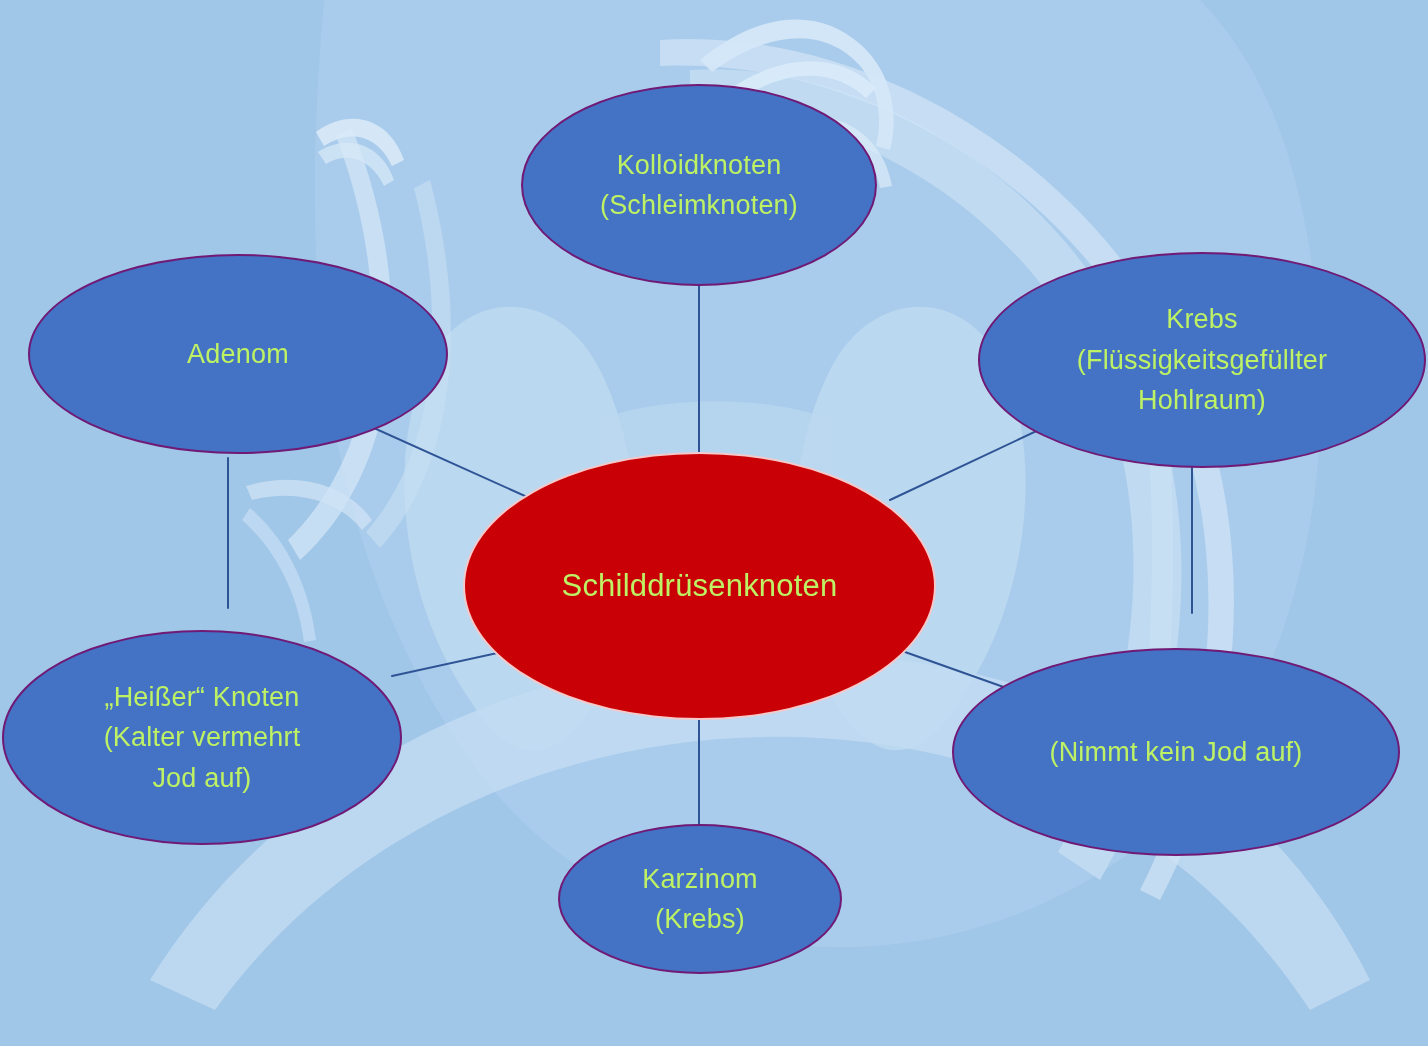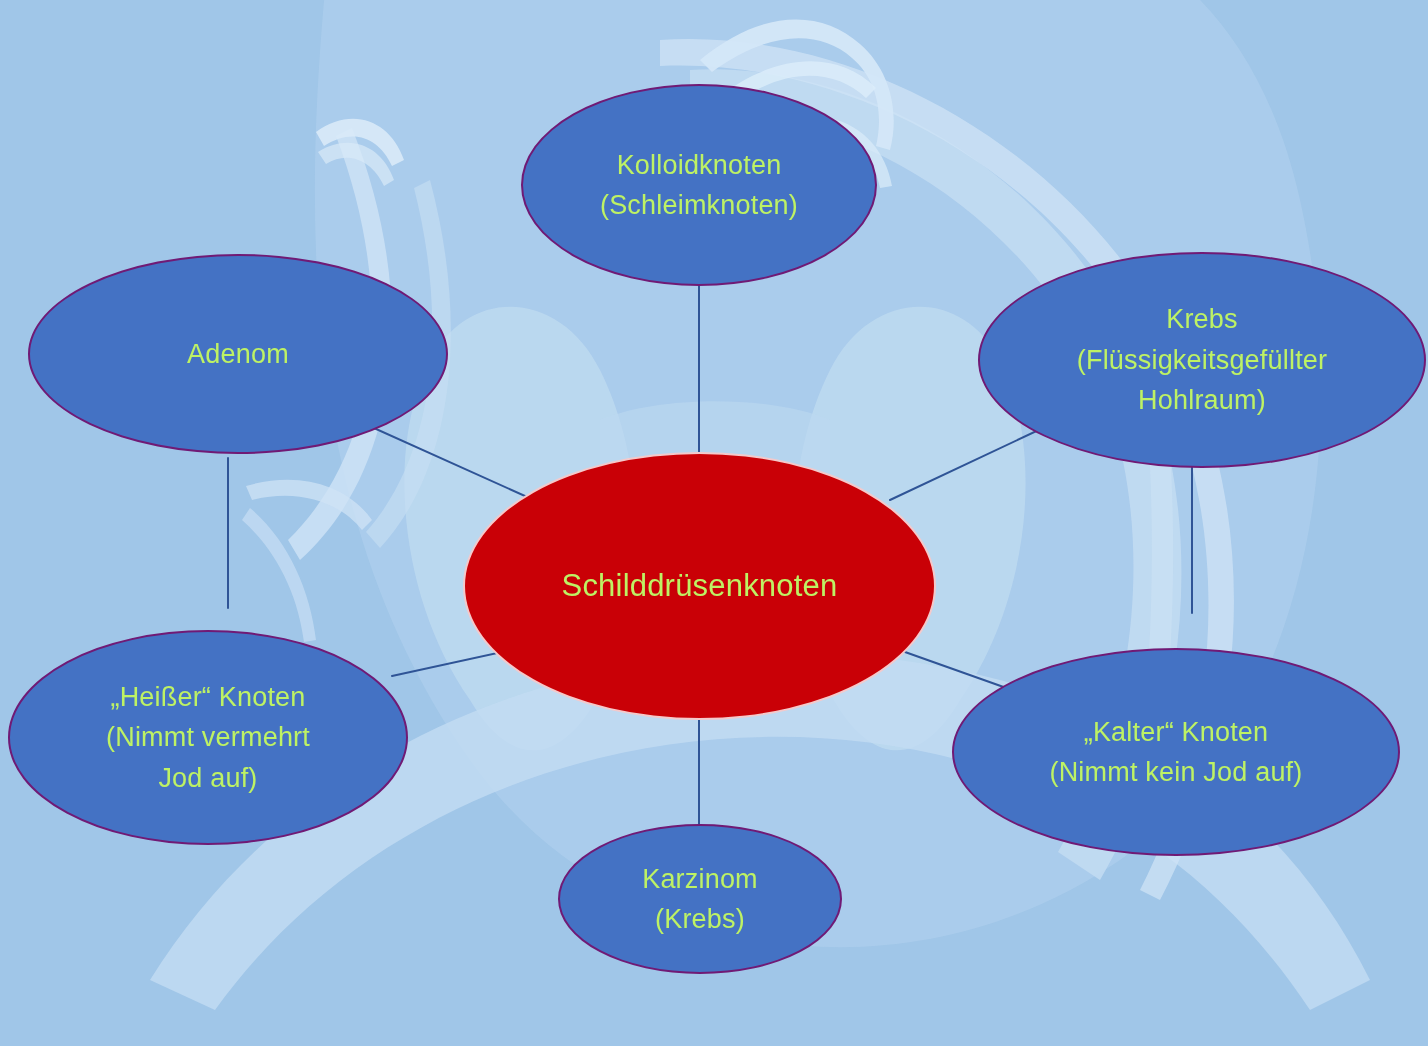--- a/index.html
+++ b/index.html
@@ -133,28 +133,27 @@
     <div class="node branch" style="left:28px; top:254px; width:420px; height:200px;">
       <span class="line">Adenom</span>
     </div>
 
     <div class="node branch" style="left:978px; top:252px; width:448px; height:216px;">
       <span class="line">Krebs</span>
       <span class="line">(Flüssigkeitsgefüllter</span>
       <span class="line">Hohlraum)</span>
     </div>
 
-    <div class="node branch" style="left:8px; top:630px; width:400px; height:215px;">
+    <div class="node branch" style="left:2px; top:630px; width:400px; height:215px;">
       <span class="line">„Heißer“ Knoten</span>
-      <span class="line">(Nimmt vermehrt</span>
+      <span class="line">(Kalter vermehrt</span>
       <span class="line">Jod auf)</span>
     </div>
 
     <div class="node branch" style="left:952px; top:648px; width:448px; height:208px;">
-      <span class="line">„Kalter“ Knoten</span>
       <span class="line">(Nimmt kein Jod auf)</span>
     </div>
 
     <div class="node branch" style="left:558px; top:824px; width:284px; height:150px;">
       <span class="line">Karzinom</span>
       <span class="line">(Krebs)</span>
     </div>
 
   </div>
 </div>

